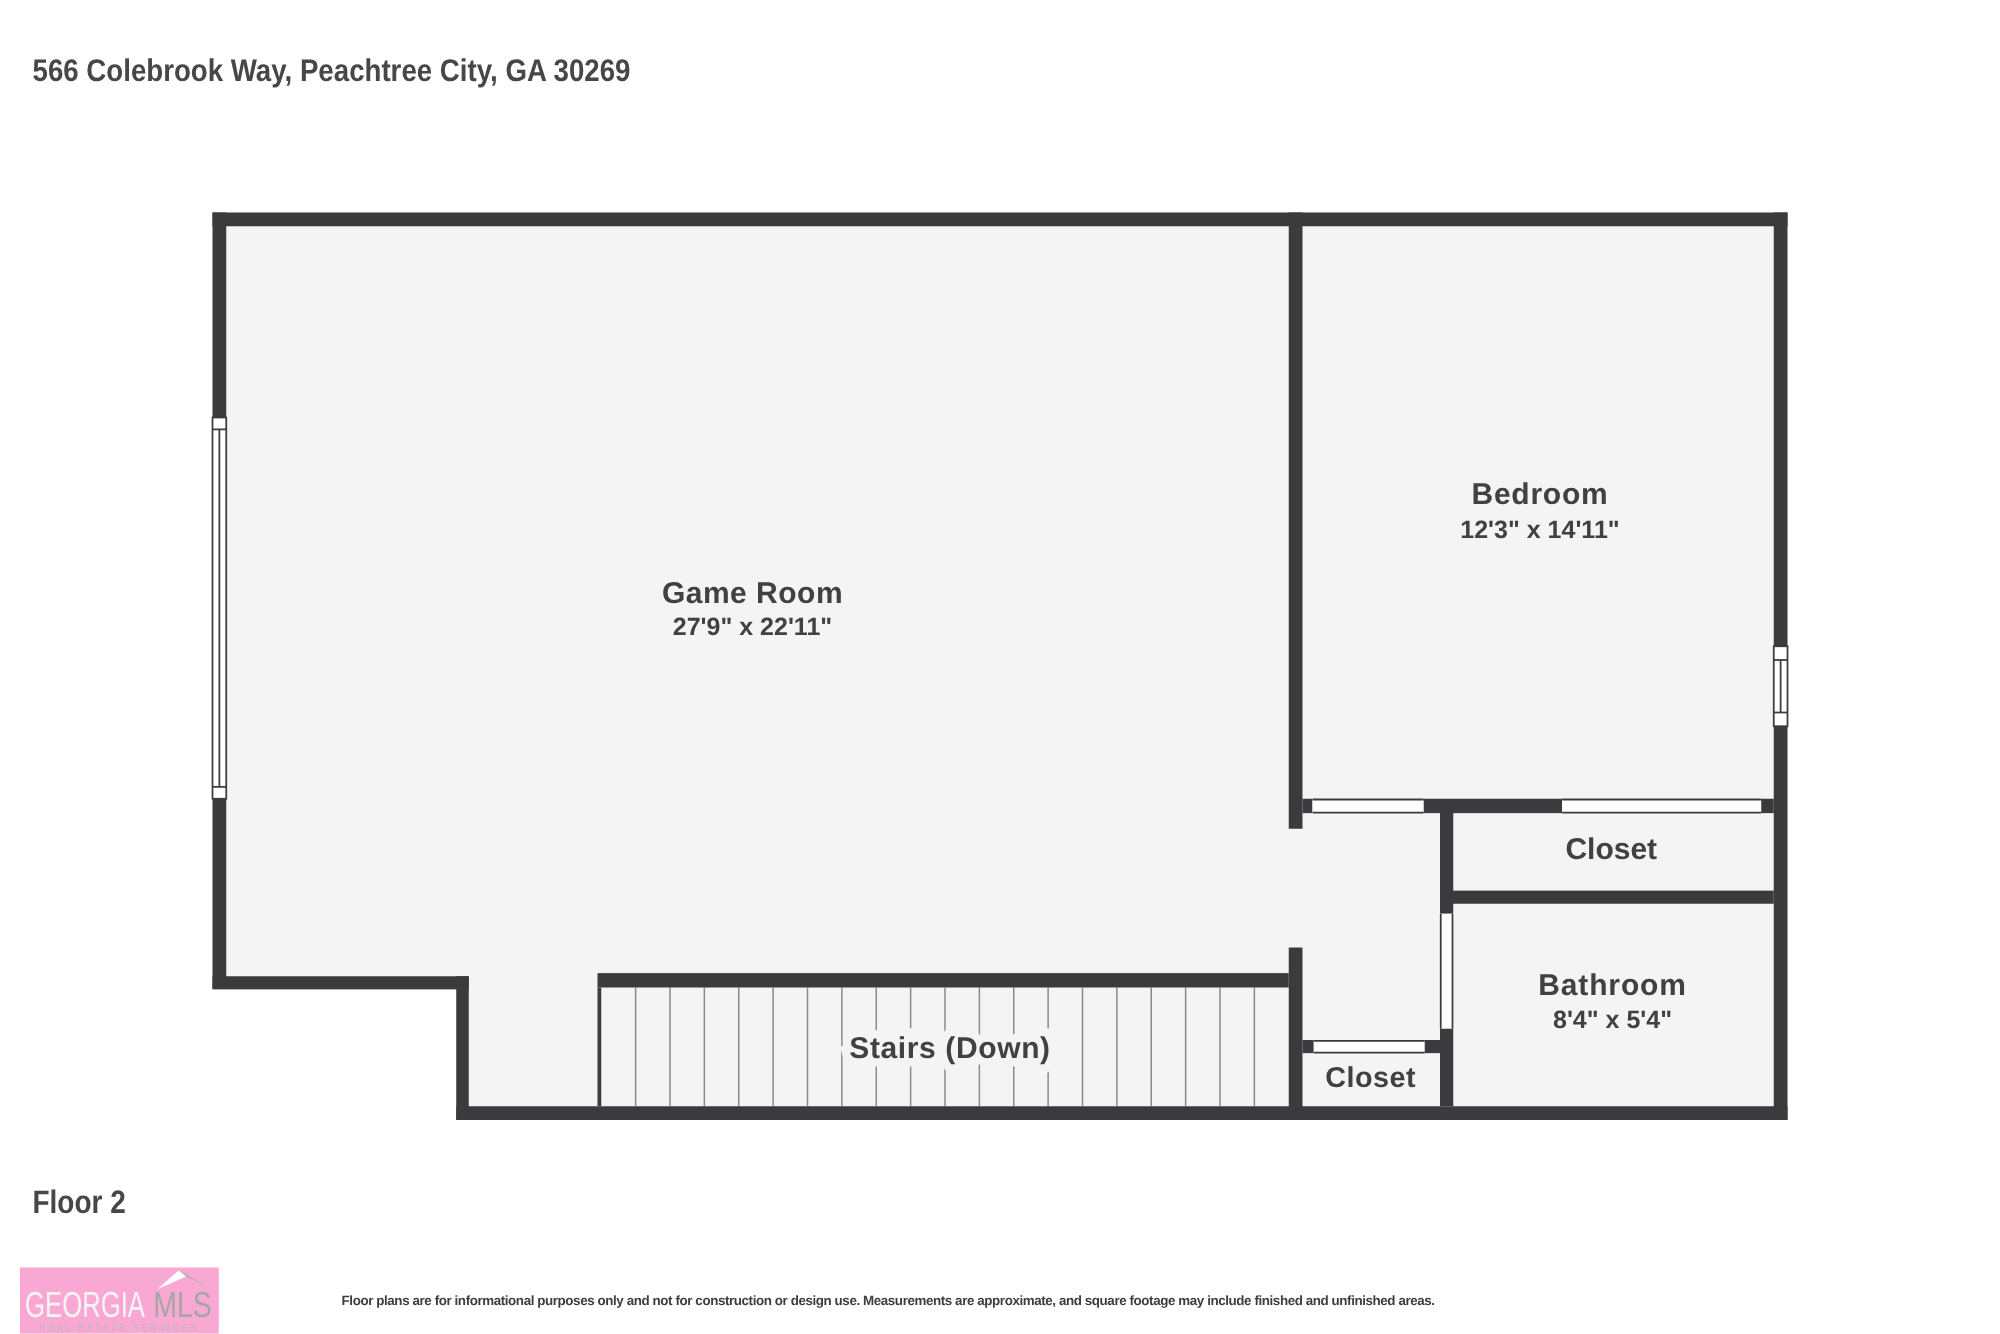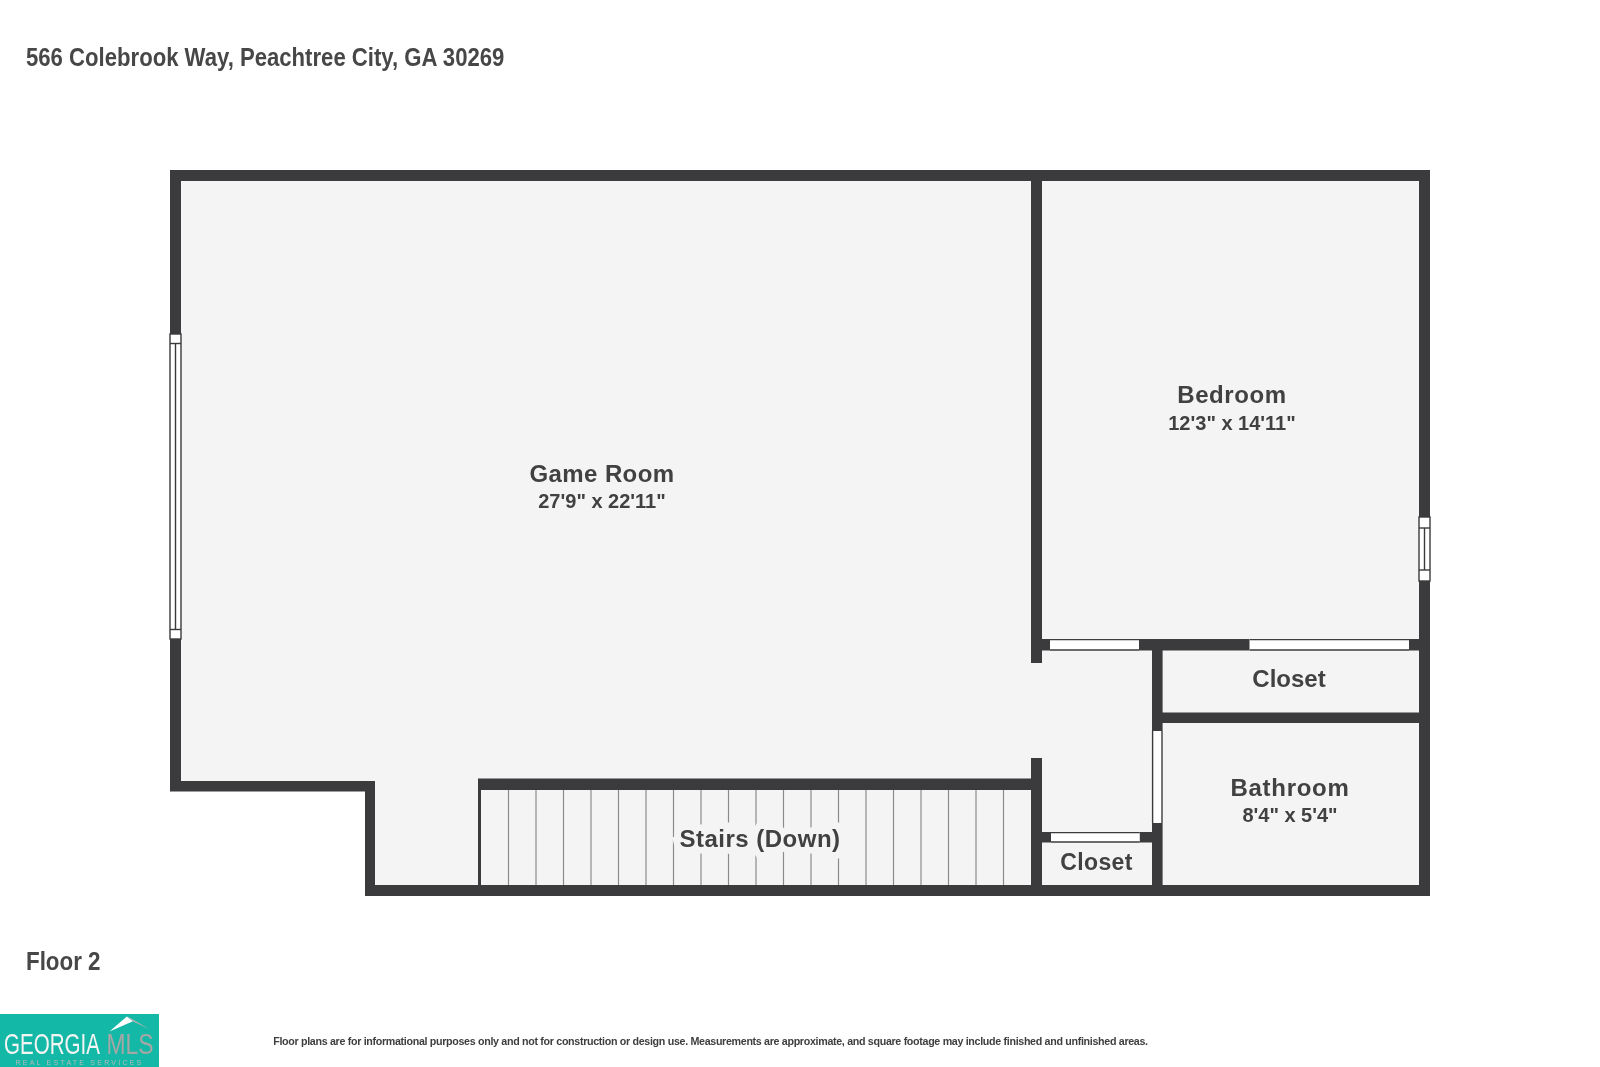--- a/index.html
+++ b/index.html
@@ -133,21 +133,21 @@
     <line x1="1051" y1="842" x2="1139.8" y2="842" stroke="#3b3b3d" stroke-width="1.4"></line>
   </g>
 
   <rect x="1139.8" y="832" width="12.7" height="10.5" fill="#3b3b3d"></rect>
 
   <rect x="478" y="778.5" width="553" height="11.5" fill="#3b3b3d"></rect>
 </svg>
 
 <div class="abs" style="left:26px;top:946px;font-size:26px;font-weight:bold;color:#474747;transform:scaleX(0.86);transform-origin:0 0;">Floor 2</div>
 
-<div class="abs" style="left:0;top:1014px;width:159px;height:53px;background:#14b8a6;">
+<div class="abs" style="left:16px;top:1014px;width:159px;height:53px;background:#f9a8d4;">
   <svg width="159" height="53" viewBox="0 0 159 53">
     <text x="4" y="39.5" font-size="29" font-weight="normal" fill="#f4f4f4" textLength="96" lengthAdjust="spacingAndGlyphs" style="font-family:'Liberation Sans',sans-serif">GEORGIA</text>
     <text x="106.5" y="39.5" font-size="29" font-weight="normal" fill="#a6a6a6" textLength="47" lengthAdjust="spacingAndGlyphs" style="font-family:'Liberation Sans',sans-serif">MLS</text>
     <polygon points="109.5,17.5 126.8,2.4 133,7.2" fill="#ffffff"></polygon>
     <polygon points="127.5,2.2 149.5,15.2 133.2,7.4" fill="#b2b2b2"></polygon>
     <text x="15.5" y="51" font-size="8" font-weight="normal" fill="#b9b9b9" textLength="128" lengthAdjust="spacingAndGlyphs" style="font-family:'Liberation Sans',sans-serif;letter-spacing:2.5px">REAL ESTATE SERVICES</text>
   </svg>
 </div>
 
 <div class="abs" style="left:0;top:1035px;width:1421px;text-align:center;font-size:10.7px;font-weight:bold;color:#3e3e3e;letter-spacing:-0.32px;">Floor plans are for informational purposes only and not for construction or design use. Measurements are approximate, and square footage may include finished and unfinished areas.</div>

